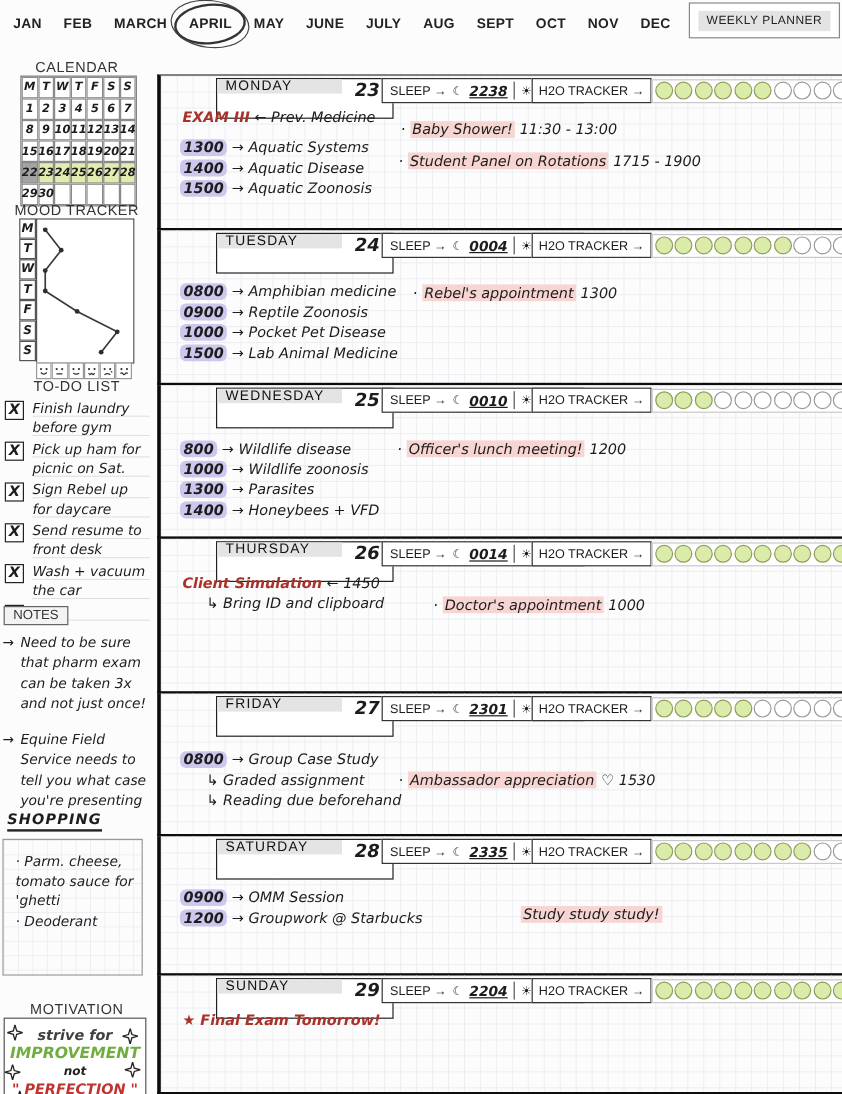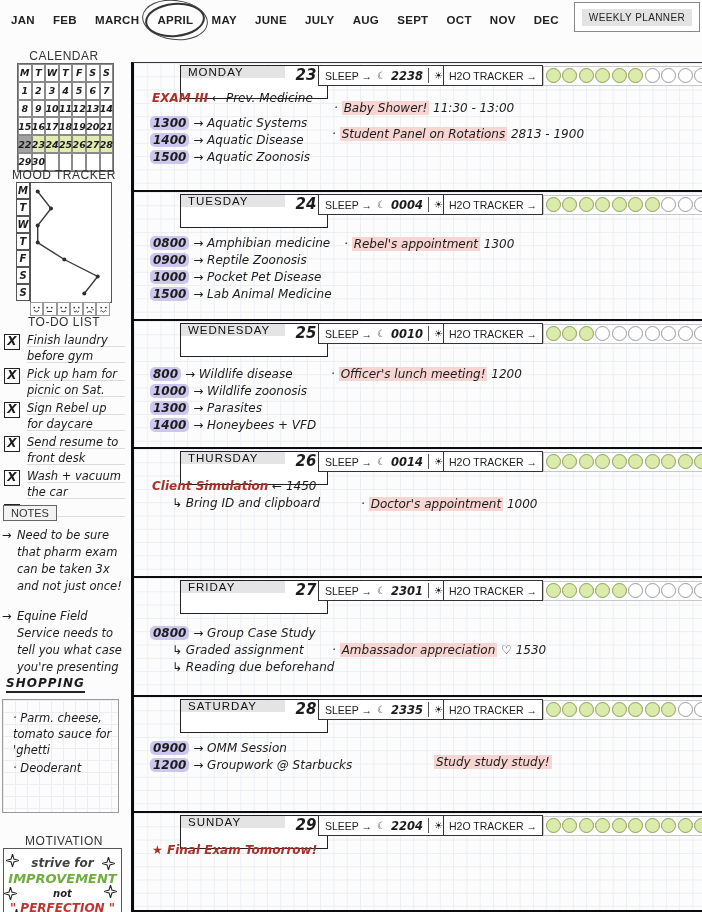--- a/index.html
+++ b/index.html
@@ -58,21 +58,21 @@
   .sparkle{position:absolute;}
   
   .day{position:absolute;left:131px;width:571px;box-sizing:border-box;
     border-left:3px solid #0c0c0c;border-bottom:2.5px solid #0c0c0c;}
   .day-name-box{position:absolute;top:2px;left:5px;height:34px;width:148px;border:1.5px solid #222;
     background:#fff;display:flex;align-items:flex-start;box-sizing:border-box;margin-left:41px;}
   .day-name{background:#e4e4e4;flex:1;font-size:11.5px;letter-spacing:1px;display:flex;align-items:center;padding-left:7px;color:#111;}
   .day-date{width:42px;display:flex;align-items:center;justify-content:center;font-size:15px;font-weight:bold;}
   .sleep-box{position:absolute;top:2px;left:184px;height:21px;border:1.5px solid #333;background:#fff;
     display:flex;align-items:center;font-size:10.5px;padding:0 6px;gap:5px;box-sizing:border-box;white-space:nowrap;}
-  .sleep-time{font-size:11.5px;font-weight:bold;}
+  .sleep-time{font-size:11.5px;font-weight:bold;text-decoration:underline;}
   .sleep-div{width:1px;background:#555;align-self:stretch;margin:2px 0;}
   .glyph{font-style:normal;font-size:10px;}
   .h2o{position:absolute;top:2px;left:309px;right:-2px;display:flex;align-items:center;}
   .h2o-label-box{border:1.5px solid #333;background:#fff;height:21px;display:flex;align-items:center;
     padding:0 5px;font-size:10.5px;white-space:nowrap;box-sizing:border-box;}
   .h2o-circles{border:1px solid #c8c8c8;background:#fff;height:20px;display:flex;align-items:center;
     gap:1.5px;padding:0 2px;flex:1;overflow:hidden;box-sizing:border-box;}
   .h2o-circle{width:15px;height:15px;border-radius:50%;border:1.6px solid #9a9a9a;box-sizing:border-box;flex:none;background:#fff;}
   .h2o-circle.filled{background:#dbecaa;border-color:#8e9d5c;}
   .day-content{position:absolute;left:2px;top:23px;right:0;bottom:0;}
@@ -313,21 +313,21 @@
         </div>
       </div>
       <div class="day-content" style="padding-top: 4px;">
         <div class="line pre-line hand"><span class="red-text">EXAM III</span><span> ← Prev. Medicine</span></div>
         <div style="margin-top: 8px;">
           <div class="line sched hand"><span class="time-chip">1300</span><span> → Aquatic Systems</span></div>
           <div class="line sched hand"><span class="time-chip">1400</span><span> → Aquatic Disease</span></div>
           <div class="line sched hand"><span class="time-chip">1500</span><span> → Aquatic Zoonosis</span></div>
         </div>
         <div class="side-note hand" style="left: 198px; top: 15px;"><span>· </span><span class="hl-pink">Baby Shower!</span><span> 11:30 - 13:00</span></div>
-        <div class="side-note hand" style="left: 196px; top: 41px;"><span>· </span><span class="hl-pink">Student Panel on Rotations</span><span> 2813 - 1900</span></div>
+        <div class="side-note hand" style="left: 196px; top: 41px;"><span>· </span><span class="hl-pink">Student Panel on Rotations</span><span> 1715 - 1900</span></div>
       </div>
     </div>
     <div class="day graph" style="top: 192px; height: 129px;">
       <div class="day-name-box">
         <div class="day-name">TUESDAY</div>
         <div class="day-date hand">24</div>
       </div>
       <div class="sleep-box">
         <span>SLEEP →</span>
         <span class="glyph">☾</span>

